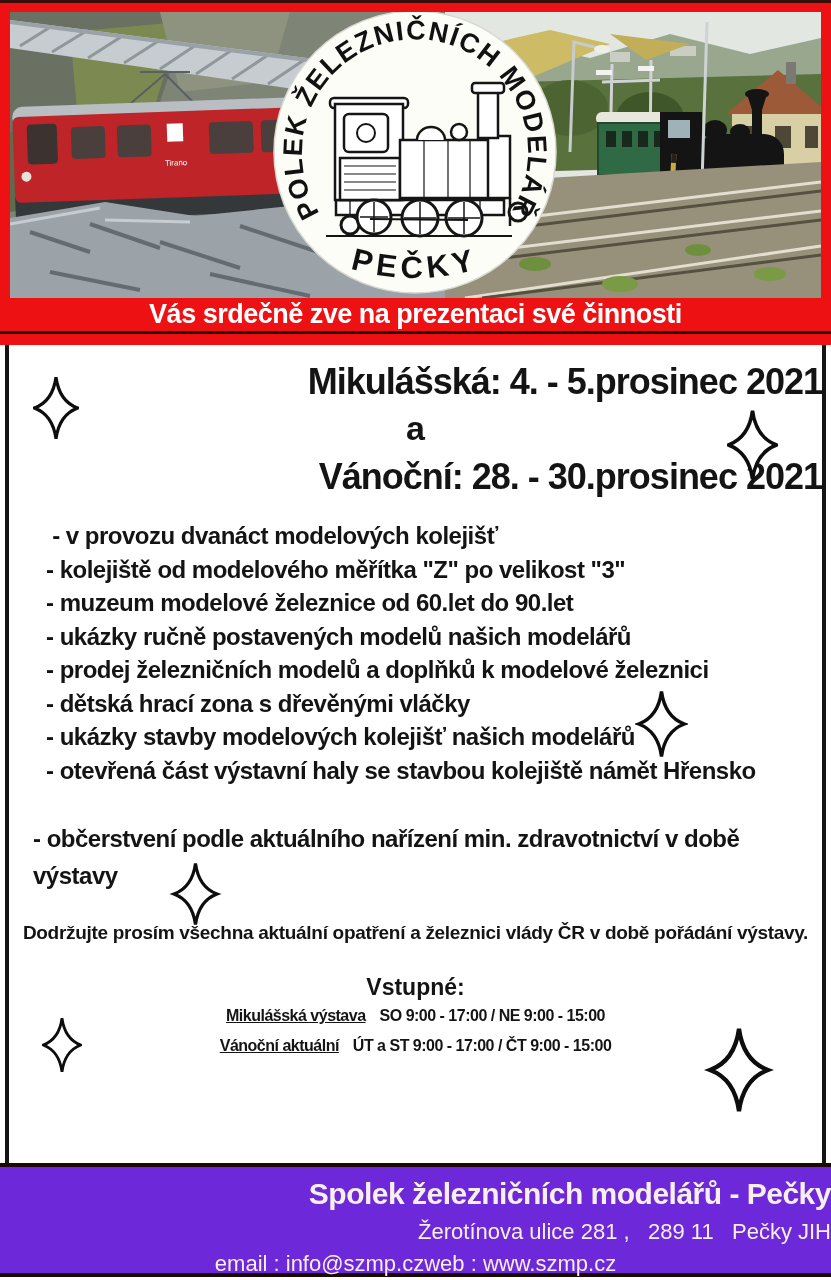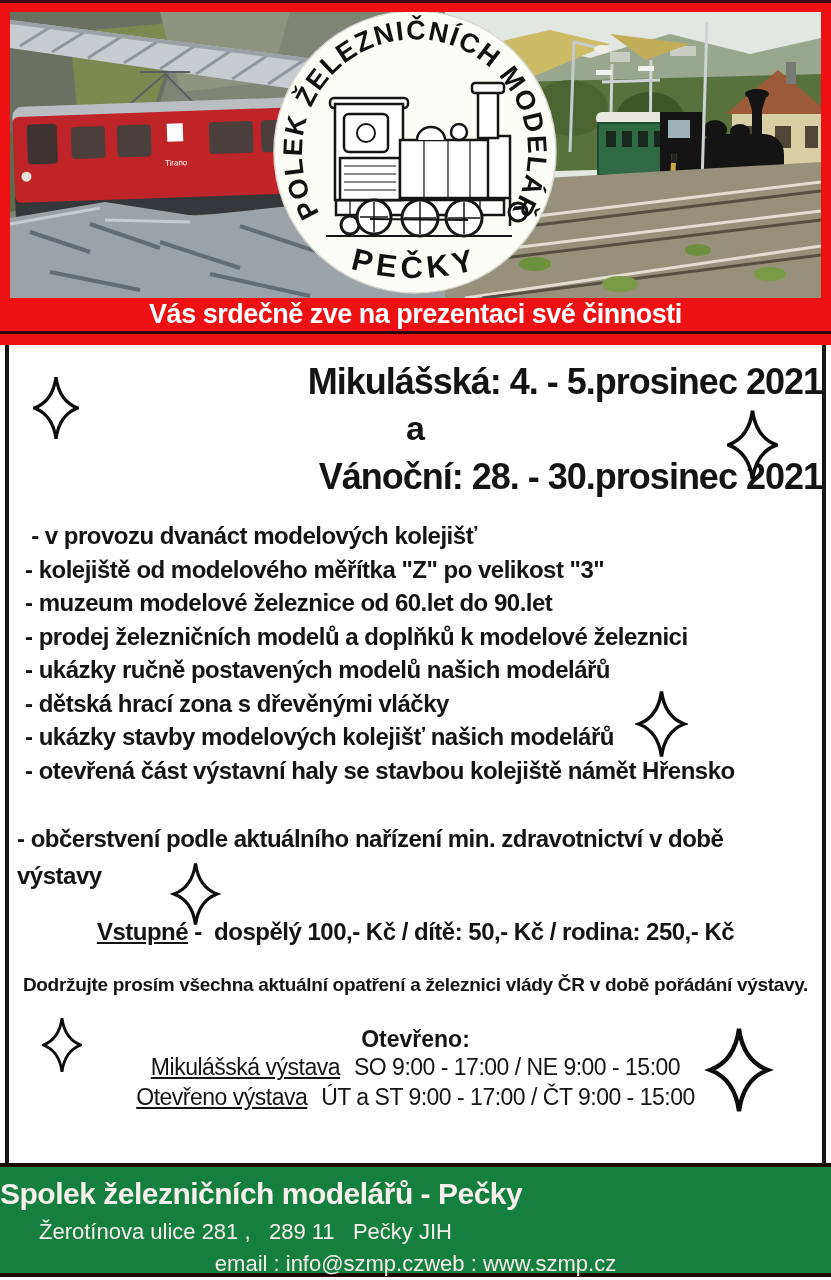--- a/index.html
+++ b/index.html
@@ -17,39 +17,39 @@
                color:#ffffff;font-weight:bold;font-size:27px;letter-spacing:-.5px;
                border-bottom:3px solid #2a0a08;}
 
   
   .content{position:absolute;top:345px;left:5px;width:821px;height:818px;
            background:#ffffff;border-left:4px solid #141414;border-right:4px solid #141414;
            padding-top:14px;}
   .h1,.h2{font-size:36px;font-weight:bold;text-align:right;letter-spacing:-1px;line-height:46px;margin:0;}
   .h2{line-height:52px;}
   .conn{font-size:34px;font-weight:bold;text-align:center;line-height:46px;margin:0;}
-  .features{margin:16px 0 0 0;padding:0 10px 0 16px;list-style:none;
+  .features{margin:16px 0 0 0;padding:0 10px 0 37px;list-style:none;
             font-size:24px;font-weight:bold;line-height:33.5px;letter-spacing:-.5px;}
   .features li{white-space:pre-wrap;}
-  .note{margin:33px 0 0 0;padding-left:8px;width:790px;font-size:24px;font-weight:bold;
+  .note{margin:33px 0 0 0;padding-left:24px;width:790px;font-size:24px;font-weight:bold;
         line-height:37px;letter-spacing:-.5px;}
   .admission{margin-top:24px;text-align:center;font-size:24px;font-weight:bold;letter-spacing:-.5px;}
   .admission .lbl{text-decoration:underline;}
   .admission .rest{white-space:pre;}
   .notice{margin-top:28px;text-align:center;font-size:19px;font-weight:bold;letter-spacing:-.3px;}
   .open-title{margin-top:30px;text-align:center;font-size:23px;font-weight:bold;}
-  .open-row{text-align:center;font-size:23px;font-weight:normal;line-height:29.5px;letter-spacing:-.5px;}
+  .open-row{text-align:center;font-size:16px;font-weight:bold;line-height:29.5px;letter-spacing:-.5px;}
   .open-row .lbl{text-decoration:underline;margin-right:14px;}
 
   .star{position:absolute;}
 
   
   .footer{position:absolute;top:1163px;left:0;width:831px;height:114px;
-          background:#15803d;border-top:4px solid #1c0906;border-bottom:4px solid #1c0906;
-          text-align:left;color:#f7efec;}
+          background:#6d28d9;border-top:4px solid #1c0906;border-bottom:4px solid #1c0906;
+          text-align:right;color:#f7efec;}
   .f-title{padding-top:10px;font-size:30px;font-weight:bold;letter-spacing:-.5px;}
   .f-addr{margin-top:8px;font-size:22px;white-space:pre;margin-left:39px;}
   .f-contact{margin-top:6px;font-size:22px;display:flex;justify-content:center;}
 </style>
 </head>
 <body>
 
 <svg width="0" height="0" style="position:absolute">
   <symbol id="star4" viewBox="0 0 100 140">
     <path d="M50,3 Q57,55 97,70 Q57,85 50,137 Q43,85 3,70 Q43,55 50,3 Z" fill="#ffffff" stroke="#0d0d0d" stroke-width="7"></path>
@@ -217,41 +217,38 @@
 
   <div class="content">
     <div class="h1">Mikulášská: 4. - 5.prosinec 2021</div>
     <div class="conn">a</div>
     <div class="h2">Vánoční: 28. - 30.prosinec 2021</div>
 
     <ul class="features">
       <li> - v provozu dvanáct modelových kolejišť</li>
       <li>- kolejiště od modelového měřítka "Z" po velikost "3"</li>
       <li>- muzeum modelové železnice od 60.let do 90.let</li>
+      <li>- ukázky ručně postavených modelů našich modelářů</li>
       <li>- prodej železničních modelů a doplňků k modelové železnici</li>
-      <li>- ukázky ručně postavených modelů našich modelářů</li>
       <li>- dětská hrací zona s dřevěnými vláčky</li>
       <li>- ukázky stavby modelových kolejišť našich modelářů</li>
       <li>- otevřená část výstavní haly se stavbou kolejiště námět Hřensko</li>
     </ul>
 
     <div class="note">- občerstvení podle aktuálního nařízení min. zdravotnictví v době výstavy</div>
 
-    <div class="admission">
-      <span class="lbl">Vstupné</span><span class="rest"> -  dospělý 100,- Kč / dítě: 50,- Kč / rodina: 250,- Kč</span>
-    </div>
 
     <div class="notice">Dodržujte prosím všechna aktuální opatření a železnici vlády ČR v době pořádání výstavy.</div>
 
-    <div class="open-title">Otevřeno:</div>
+    <div class="open-title">Vstupné:</div>
     <div class="open-row">
       <span class="lbl">Mikulášská výstava</span><span>SO 9:00 - 17:00 / NE 9:00 - 15:00</span>
     </div>
     <div class="open-row">
-      <span class="lbl">Otevřeno výstava</span><span>ÚT a ST 9:00 - 17:00 / ČT 9:00 - 15:00</span>
+      <span class="lbl">Vánoční aktuální</span><span>ÚT a ST 9:00 - 17:00 / ČT 9:00 - 15:00</span>
     </div>
 
     <svg class="star" style="left:24px;top:23px" width="46" height="80">
         <use href="#star4"></use>
       </svg>
     <svg class="star" style="left:718px;top:63px" width="51" height="74">
         <use href="#star4"></use>
       </svg>
     <svg class="star" style="left:626px;top:345px" width="53" height="68">
         <use href="#star4"></use>

